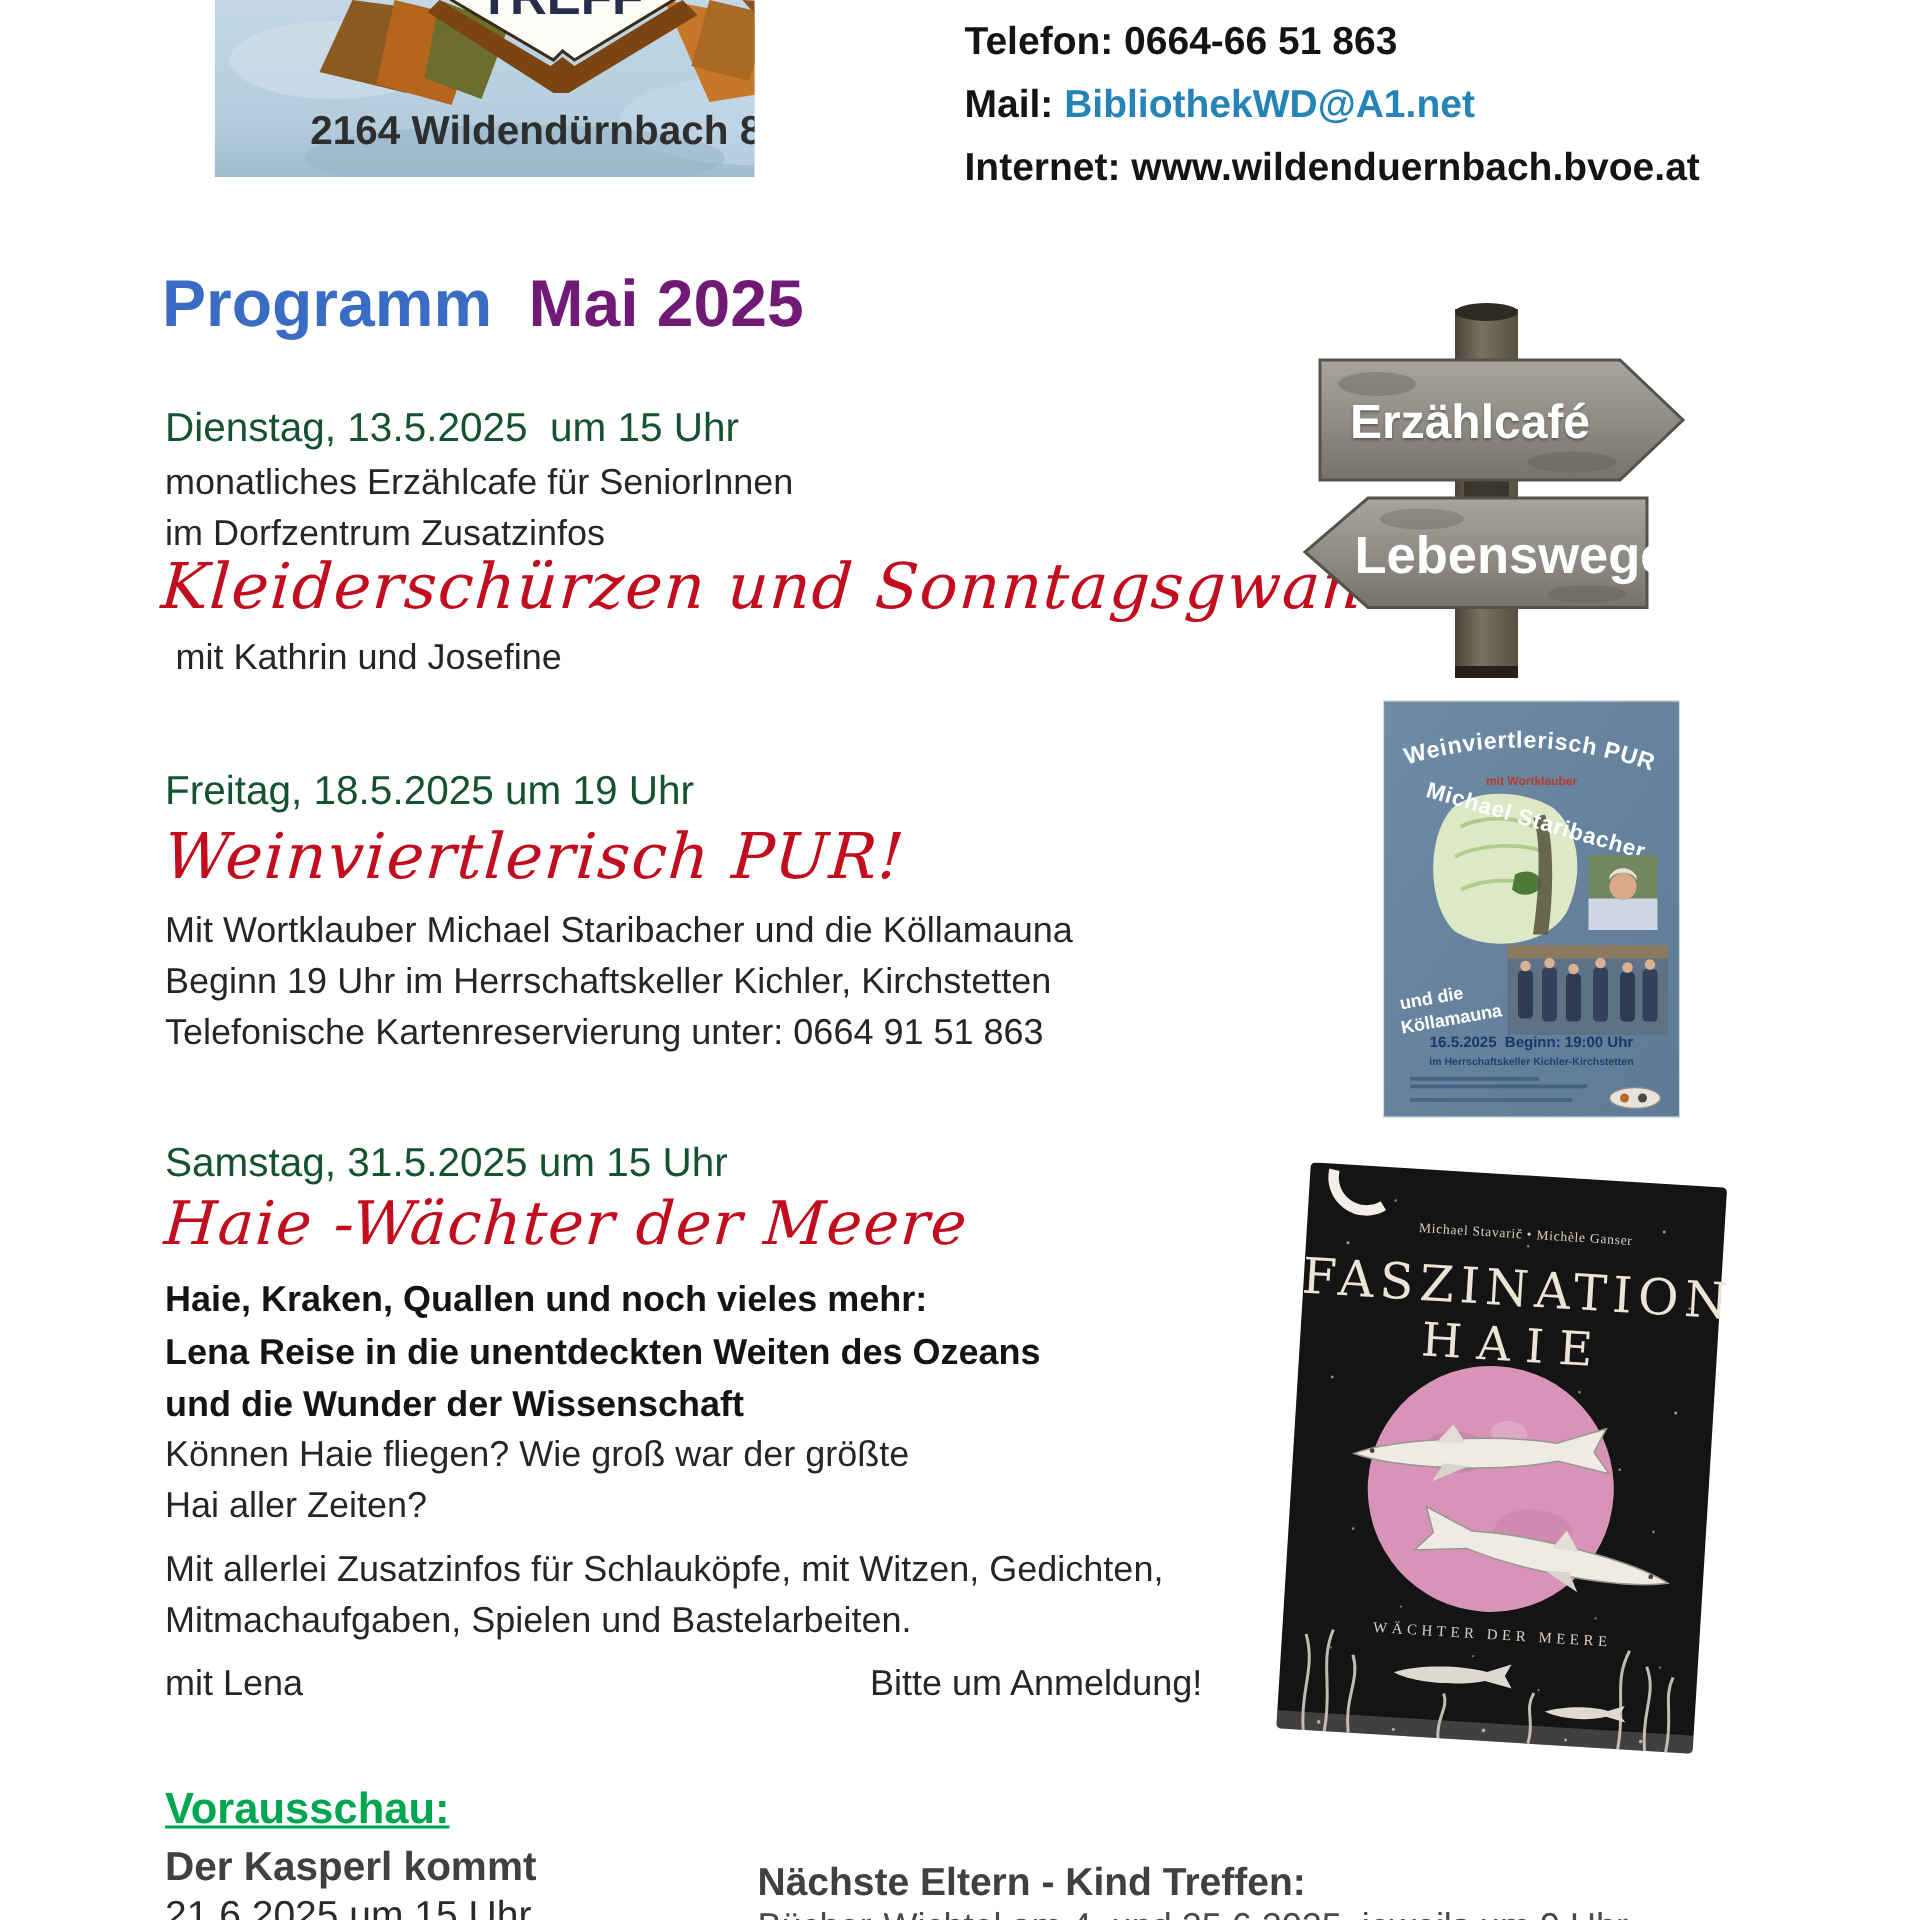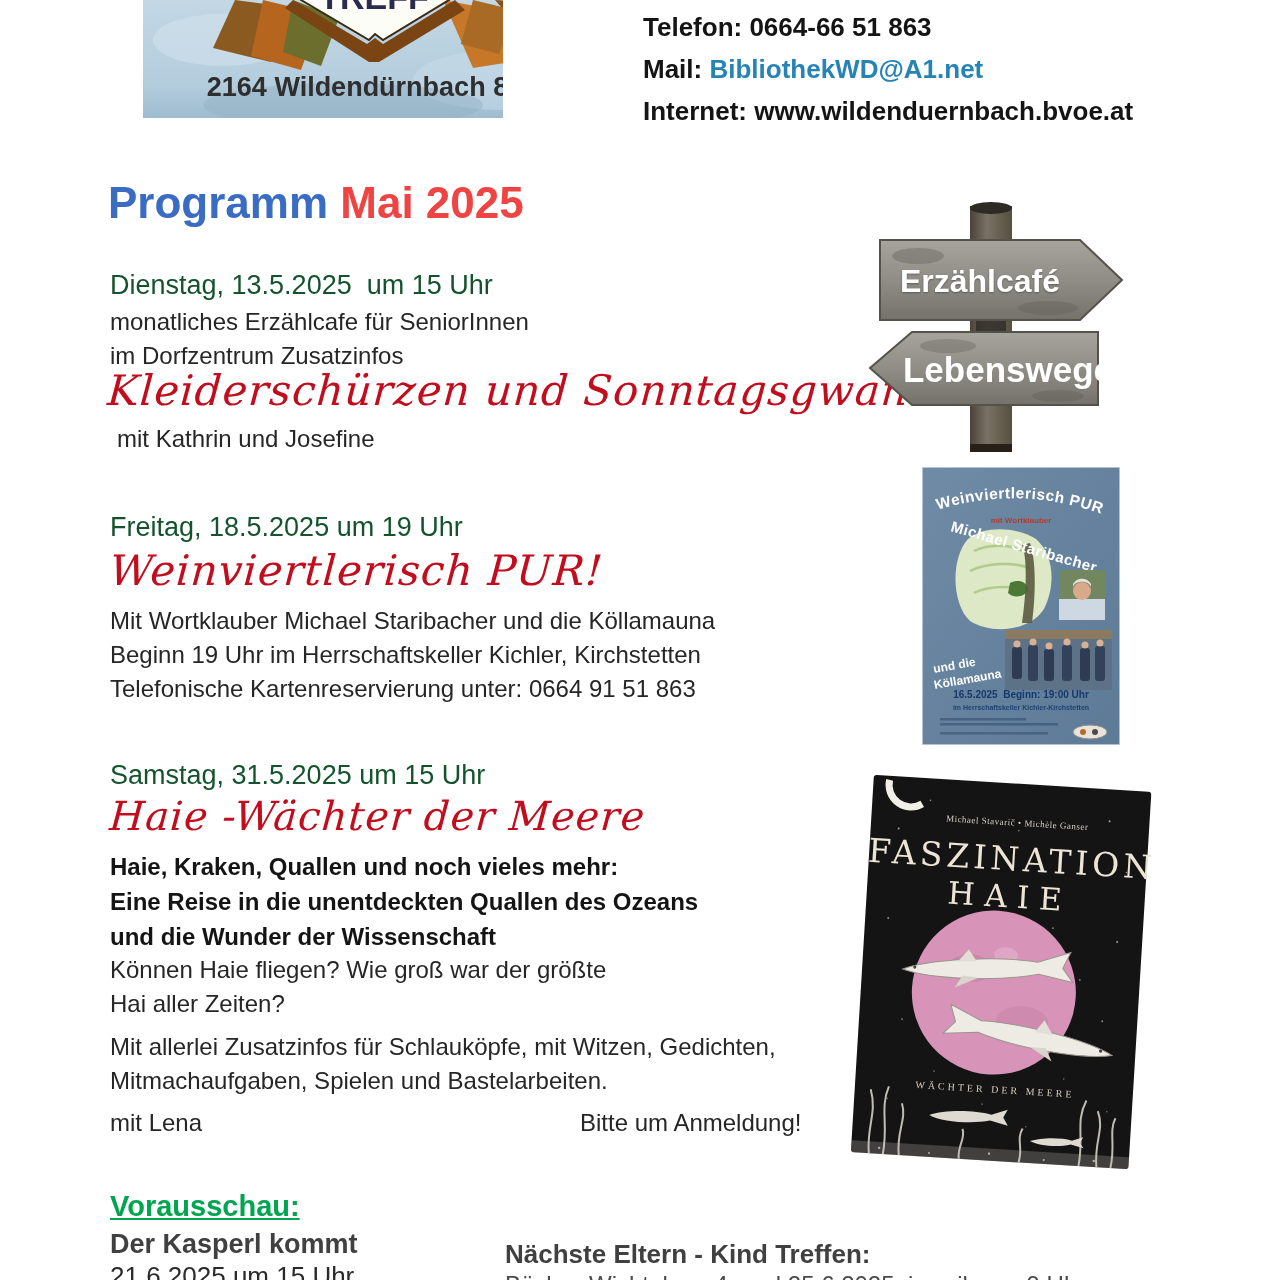--- a/index.html
+++ b/index.html
@@ -13,21 +13,21 @@
   .t{font-size:24px;line-height:1.25;color:#262626;}
   .b{font-weight:bold;color:#141414;}
   .h-date{font-size:27px;font-weight:normal;color:#14532d;}
   .script{
     font-family:"DejaVu Serif",serif;font-style:italic;
     color:#c10d1d;letter-spacing:1px;transform:skewX(-4deg);transform-origin:left bottom;
   }
   .contact-line{font-size:26px;font-weight:bold;color:#141414;}
   .page-title{font-size:44px;font-weight:bold;letter-spacing:0px;}
   .page-title .w1{color:#3a6cc4;}
-  .page-title .w2{color:#ef4444;}
+  .page-title .w2{color:#701a75;margin-left:12px;}
   .link-mail{color:#2583b5;}
   .preview{font-size:29px;font-weight:bold;color:#00a550;text-decoration:underline;}
   .footer-b{font-size:27px;font-weight:bold;color:#404040;}
   .footer-t{font-size:26px;color:#2a2a2a;}
   .partial{font-size:24px;color:#4a4a4a;}
   
   .logo-box{
     position:absolute;left:143px;top:0;width:360px;height:118px;
     overflow:hidden;
   }
@@ -82,21 +82,21 @@
 
 <div class="abs h-date" style="left:110px;top:512px;">Freitag, 18.5.2025 um 19 Uhr</div>
 <div class="abs script" style="left:108px;top:546px;font-size:42px;">Weinviertlerisch PUR!</div>
 <div class="abs t" style="left:110px;top:606px;">Mit Wortklauber Michael Staribacher und die Köllamauna</div>
 <div class="abs t" style="left:110px;top:640px;">Beginn 19 Uhr im Herrschaftskeller Kichler, Kirchstetten</div>
 <div class="abs t" style="left:110px;top:674px;">Telefonische Kartenreservierung unter: 0664 91 51 863</div>
 
 <div class="abs h-date" style="left:110px;top:760px;">Samstag, 31.5.2025 um 15 Uhr</div>
 <div class="abs script" style="left:108px;top:793px;font-size:40px;">Haie -Wächter der Meere</div>
 <div class="abs t b" style="left:110px;top:852px;">Haie, Kraken, Quallen und noch vieles mehr:</div>
-<div class="abs t b" style="left:110px;top:887px;">Eine Reise in die unentdeckten Quallen des Ozeans</div>
+<div class="abs t b" style="left:110px;top:887px;">Lena Reise in die unentdeckten Weiten des Ozeans</div>
 <div class="abs t b" style="left:110px;top:922px;">und die Wunder der Wissenschaft</div>
 <div class="abs t" style="left:110px;top:955px;">Können Haie fliegen? Wie groß war der größte</div>
 <div class="abs t" style="left:110px;top:989px;">Hai aller Zeiten?</div>
 <div class="abs t" style="left:110px;top:1032px;">Mit allerlei Zusatzinfos für Schlauköpfe, mit Witzen, Gedichten,</div>
 <div class="abs t" style="left:110px;top:1066px;">Mitmachaufgaben, Spielen und Bastelarbeiten.</div>
 <div class="abs t" style="left:110px;top:1108px;">mit Lena</div>
 <div class="abs t" style="left:580px;top:1108px;">Bitte um Anmeldung!</div>
 
 <svg class="abs" style="left:858px;top:196px;" width="275" height="260" viewBox="0 0 275 260">
   <defs>

